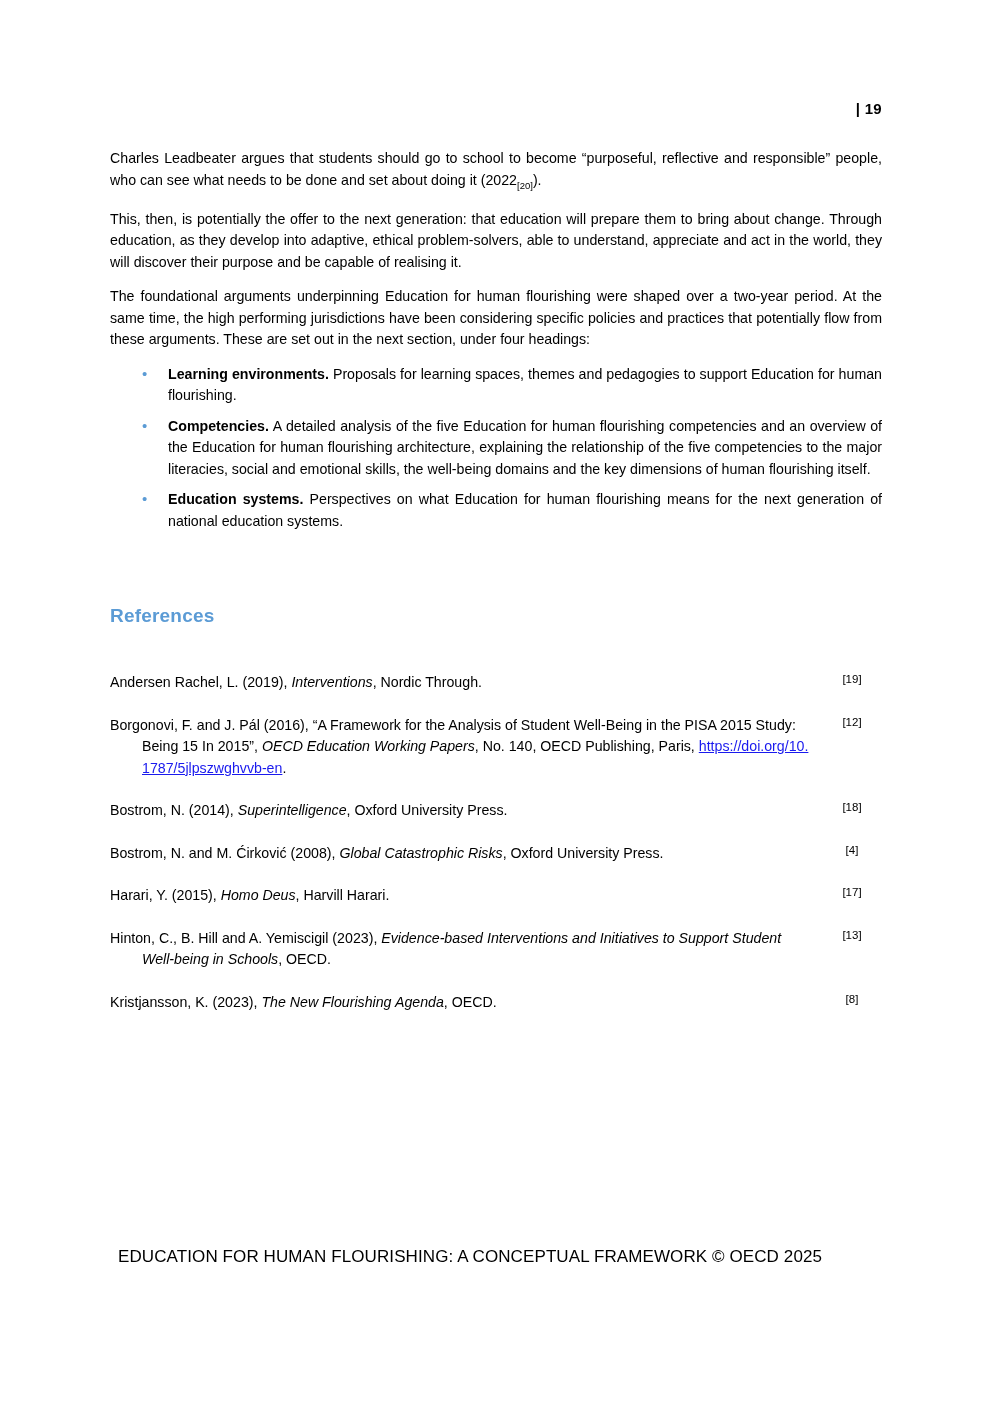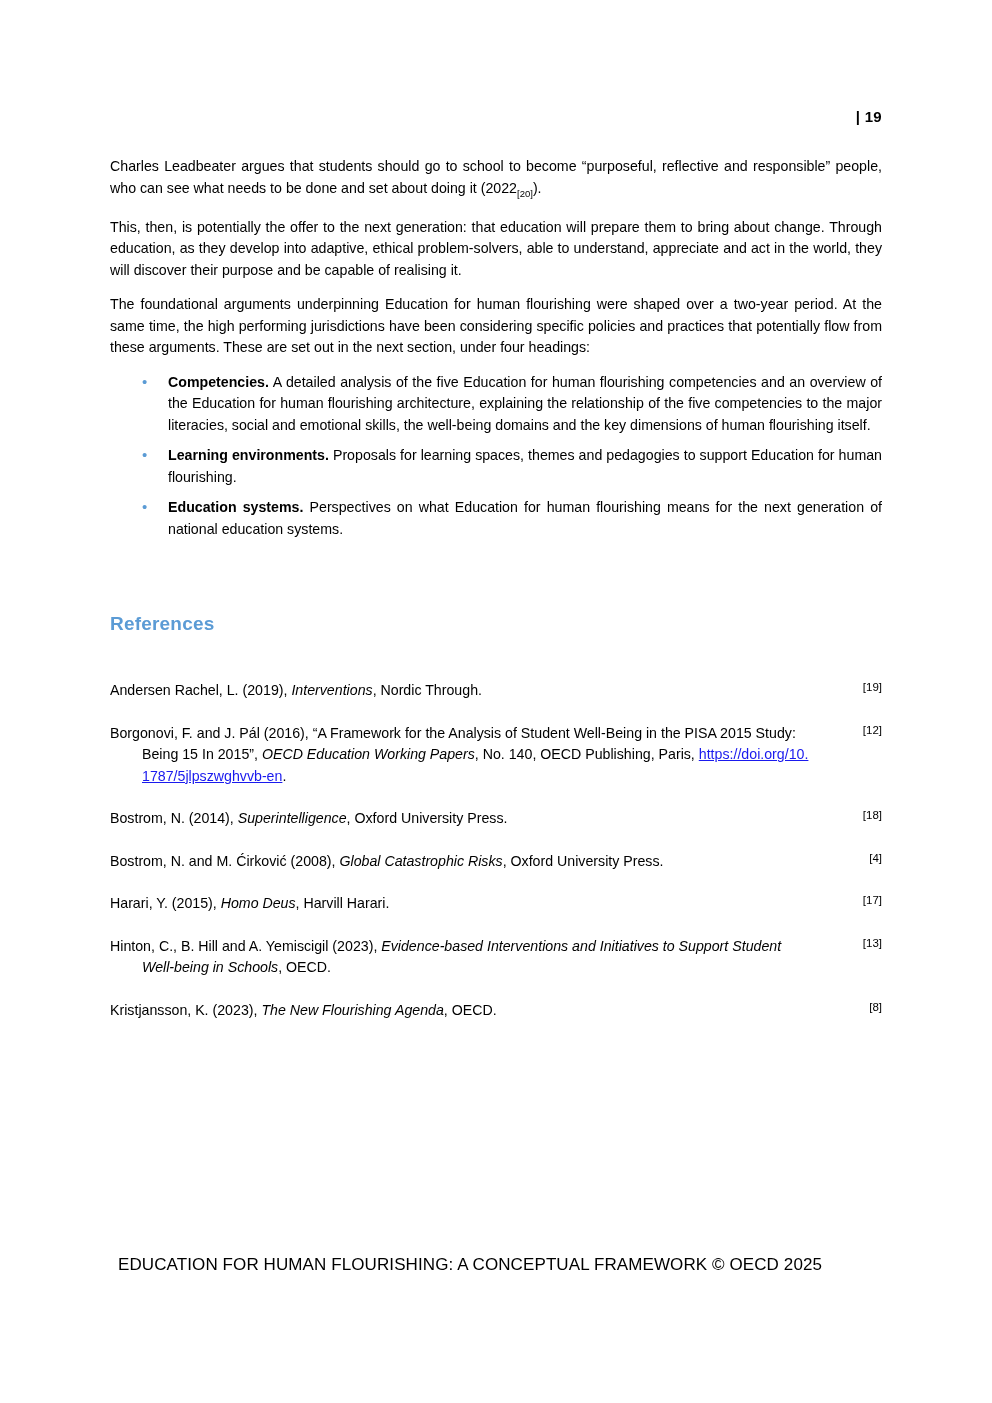--- a/index.html
+++ b/index.html
@@ -8,21 +8,21 @@
     background: #ffffff;
   }
   body {
     font-family: "Liberation Sans", sans-serif;
     color: #000000;
   }
   .page {
     position: relative;
     width: 992px;
     height: 1385px;
-    margin: 8px auto;
+    margin: 0 auto;
     background: #ffffff;
     box-sizing: border-box;
   }
   .page-number {
     position: absolute;
     top: 100px;
     right: 110px;
     font-size: 15px;
     font-weight: bold;
     letter-spacing: 0.3px;
@@ -90,21 +90,21 @@
     padding-left: 32px;
   }
   .ref-text .firstline {
     margin-left: -32px;
   }
   .ref-num {
     position: absolute;
     right: 0;
     top: 1px;
     font-size: 11.5px;
-    text-align: right;
+    text-align: center;
     width: 60px;
   }
   .ital {
     font-style: italic;
   }
   a.doi {
     color: #1a1aee;
     text-decoration: underline;
     word-break: break-all;
   }
@@ -132,24 +132,24 @@
       <p class="body-par">
         <span>This, then, is potentially the offer to the next generation: that education will prepare them to bring about change. Through education, as they develop into adaptive, ethical problem-solvers, able to understand, appreciate and act in the world, they will discover their purpose and be capable of realising it.</span>
       </p>
       <p class="body-par">
         <span>The foundational arguments underpinning Education for human flourishing were shaped over a two-year period. At the same time, the high performing jurisdictions have been considering specific policies and practices that potentially flow from these arguments. These are set out in the next section, under four headings:</span>
       </p>
     </div>
 
     <ul class="bullets">
       <li>
-        <span class="bullet-lead">Competencies.</span><span> A detailed analysis of the five Education for human flourishing competencies and an overview of the Education for human flourishing architecture, explaining the relationship of the five competencies to the major literacies, social and emotional skills, the well-being domains and the key dimensions of human flourishing itself.</span>
+        <span class="bullet-lead">Learning environments.</span><span> Proposals for learning spaces, themes and pedagogies to support Education for human flourishing.</span>
       </li>
       <li>
-        <span class="bullet-lead">Learning environments.</span><span> Proposals for learning spaces, themes and pedagogies to support Education for human flourishing.</span>
+        <span class="bullet-lead">Competencies.</span><span> A detailed analysis of the five Education for human flourishing competencies and an overview of the Education for human flourishing architecture, explaining the relationship of the five competencies to the major literacies, social and emotional skills, the well-being domains and the key dimensions of human flourishing itself.</span>
       </li>
       <li>
         <span class="bullet-lead">Education systems.</span><span> Perspectives on what Education for human flourishing means for the next generation of national education systems.</span>
       </li>
     </ul>
 
     <h2 class="references-heading">References</h2>
 
     <div class="ref-list" id="ref-list">
         <div class="ref-row">

